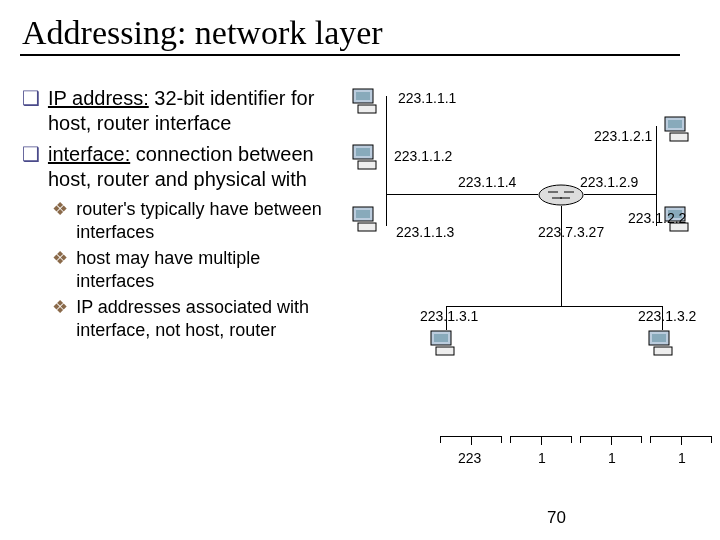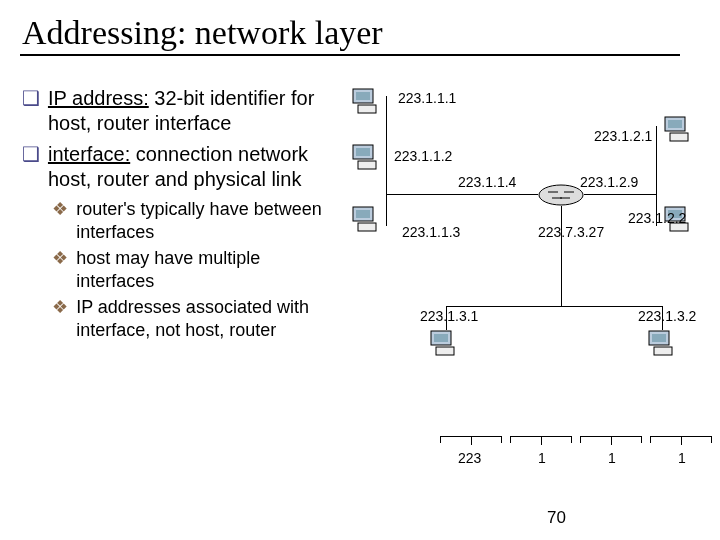--- a/index.html
+++ b/index.html
@@ -132,21 +132,21 @@
   <div class="body">
     <div class="bullet-l1">
       <span class="marker">❑</span>
       <span>
         <span class="u">IP address:</span><span> 32-bit identifier for host, router interface</span>
       </span>
     </div>
     <div class="bullet-l1">
       <span class="marker">❑</span>
       <span>
-        <span class="u">interface:</span><span> connection network host, router and physical link</span>
+        <span class="u">interface:</span><span> connection between host, router and physical with</span>
       </span>
     </div>
 
     <div class="bullet-l2">
       <span class="marker">❖</span>
       <span>router's typically have between interfaces</span>
     </div>
     <div class="bullet-l2">
       <span class="marker">❖</span>
       <span>host may have multiple interfaces</span>
@@ -177,21 +177,21 @@
     </div>
     <div class="ip" style="left:44px; top:62px;">223.1.1.2</div>
 
     <div class="host" style="left:0px; top:118px;">
       <svg viewBox="0 0 32 32">
           <rect x="3" y="3" width="20" height="14" fill="#bcd" stroke="#000"></rect>
           <rect x="6" y="6" width="14" height="8" fill="#8ab"></rect>
           <rect x="8" y="19" width="18" height="8" fill="#eee" stroke="#000"></rect>
         </svg>
     </div>
-    <div class="ip" style="left:52px; top:138px;">223.1.1.3</div>
+    <div class="ip" style="left:46px; top:138px;">223.1.1.3</div>
 
     <div class="router" style="left:188px; top:98px;">
       <svg viewBox="0 0 46 22">
           <ellipse cx="23" cy="11" rx="22" ry="10" fill="#ddd" stroke="#000"></ellipse>
           <path d="M10 8 L20 8 M14 14 L24 14 M26 8 L36 8 M22 14 L32 14" stroke="#000" stroke-width="1"></path>
         </svg>
     </div>
     <div class="ip" style="left:108px; top:88px;">223.1.1.4</div>
     <div class="ip" style="left:230px; top:88px;">223.1.2.9</div>
     <div class="ip" style="left:188px; top:138px;">223.7.3.27</div>

